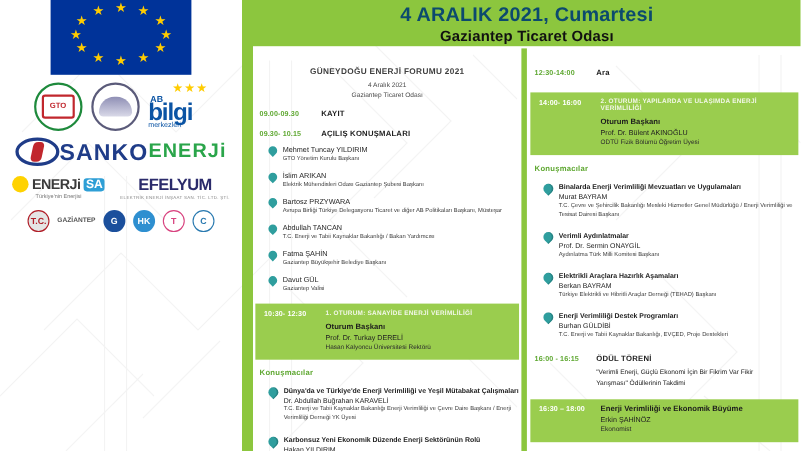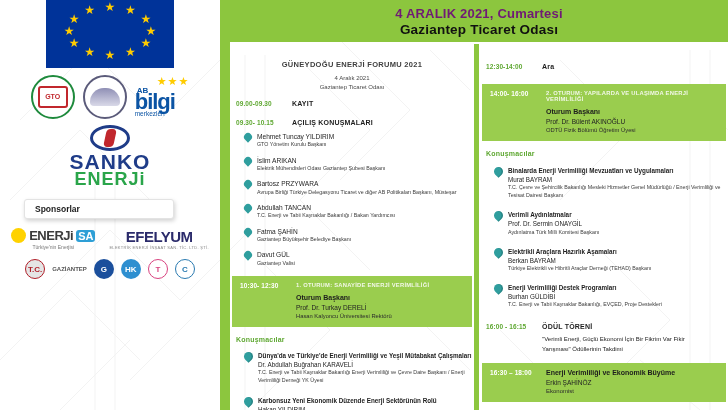--- a/index.html
+++ b/index.html
@@ -103,21 +103,21 @@
     display:flex; flex-direction: column; align-items:flex-start;
     line-height: 1;
   }
   .ab-bilgi .stars { color:#FFCC00; font-size:11px; letter-spacing:1px; margin-left:22px;}
   .ab-bilgi .ab { font-size:8px; color:#0b54a4; font-weight:700; margin-left:2px;}
   .ab-bilgi .bilgi { font-size:22px; color:#0b54a4; font-weight:700; letter-spacing:-1px; margin-top:-4px;}
   .ab-bilgi .merk { font-size:6.5px; color:#0b54a4; margin-top:-2px;}
 
   .sanko {
     margin-top: 6px;
-    display:flex; flex-direction:column; align-items:center;
+    display:flex; flex-direction:row; align-items:center;
   }
   .sanko .mark {
     width: 40px; height: 26px; border: 3px solid #1f3c88; border-radius: 50%;
     position: relative; background:#fff;
   }
   .sanko .mark:after{
     content:""; position:absolute; left:50%; top:50%;
     width:10px;height:18px;background:#c1272d;
     transform:translate(-50%,-50%) skewX(-12deg);
     border-radius:4px;
@@ -155,21 +155,21 @@
   
   .green-strip-left {
     position:absolute; left:220px; top:0; width:10px; height:410px;
     background:#8CC63E; z-index:3;
   }
   .green-header {
     position:absolute; left:230px; top:0; width:498px; height:42px;
     background:#8CC63E; z-index:3;
     display:flex; flex-direction:column; align-items:center; justify-content:center;
   }
-  .green-header .line1 { font-size:13px; font-weight:800; color:#701a75; letter-spacing:.2px;}
+  .green-header .line1 { font-size:18px; font-weight:800; color:#0c4a6e; letter-spacing:.2px;}
   .green-header .line2 { font-size:13.5px; font-weight:800; color:#111; letter-spacing:.2px; margin-top:1px;}
   .col-divider {
     position:absolute; left:474px; top:44px; width:5px; height:366px;
     background:#8CC63E; z-index:3;
   }
 
   
   .col {
     position:absolute; top:53px; z-index:2;
     height:366px; overflow:hidden;
@@ -309,21 +309,20 @@
       </div>
     </div>
 
 
     <div class="sanko">
       <div class="mark"></div>
       <div class="w1">SANKO</div>
       <div class="w2">ENERJi</div>
     </div>
 
-    <div class="label-pill">Sponsorlar</div>
 
     <div class="sponsor-row">
       <div class="enerjisa">
         <div class="top">
           <span class="sun"></span>
           <span class="txt">ENERJi</span>
           <span class="sa">SA</span>
         </div>
         <div class="sub">Türkiye'nin Enerjisi</div>
       </div>

